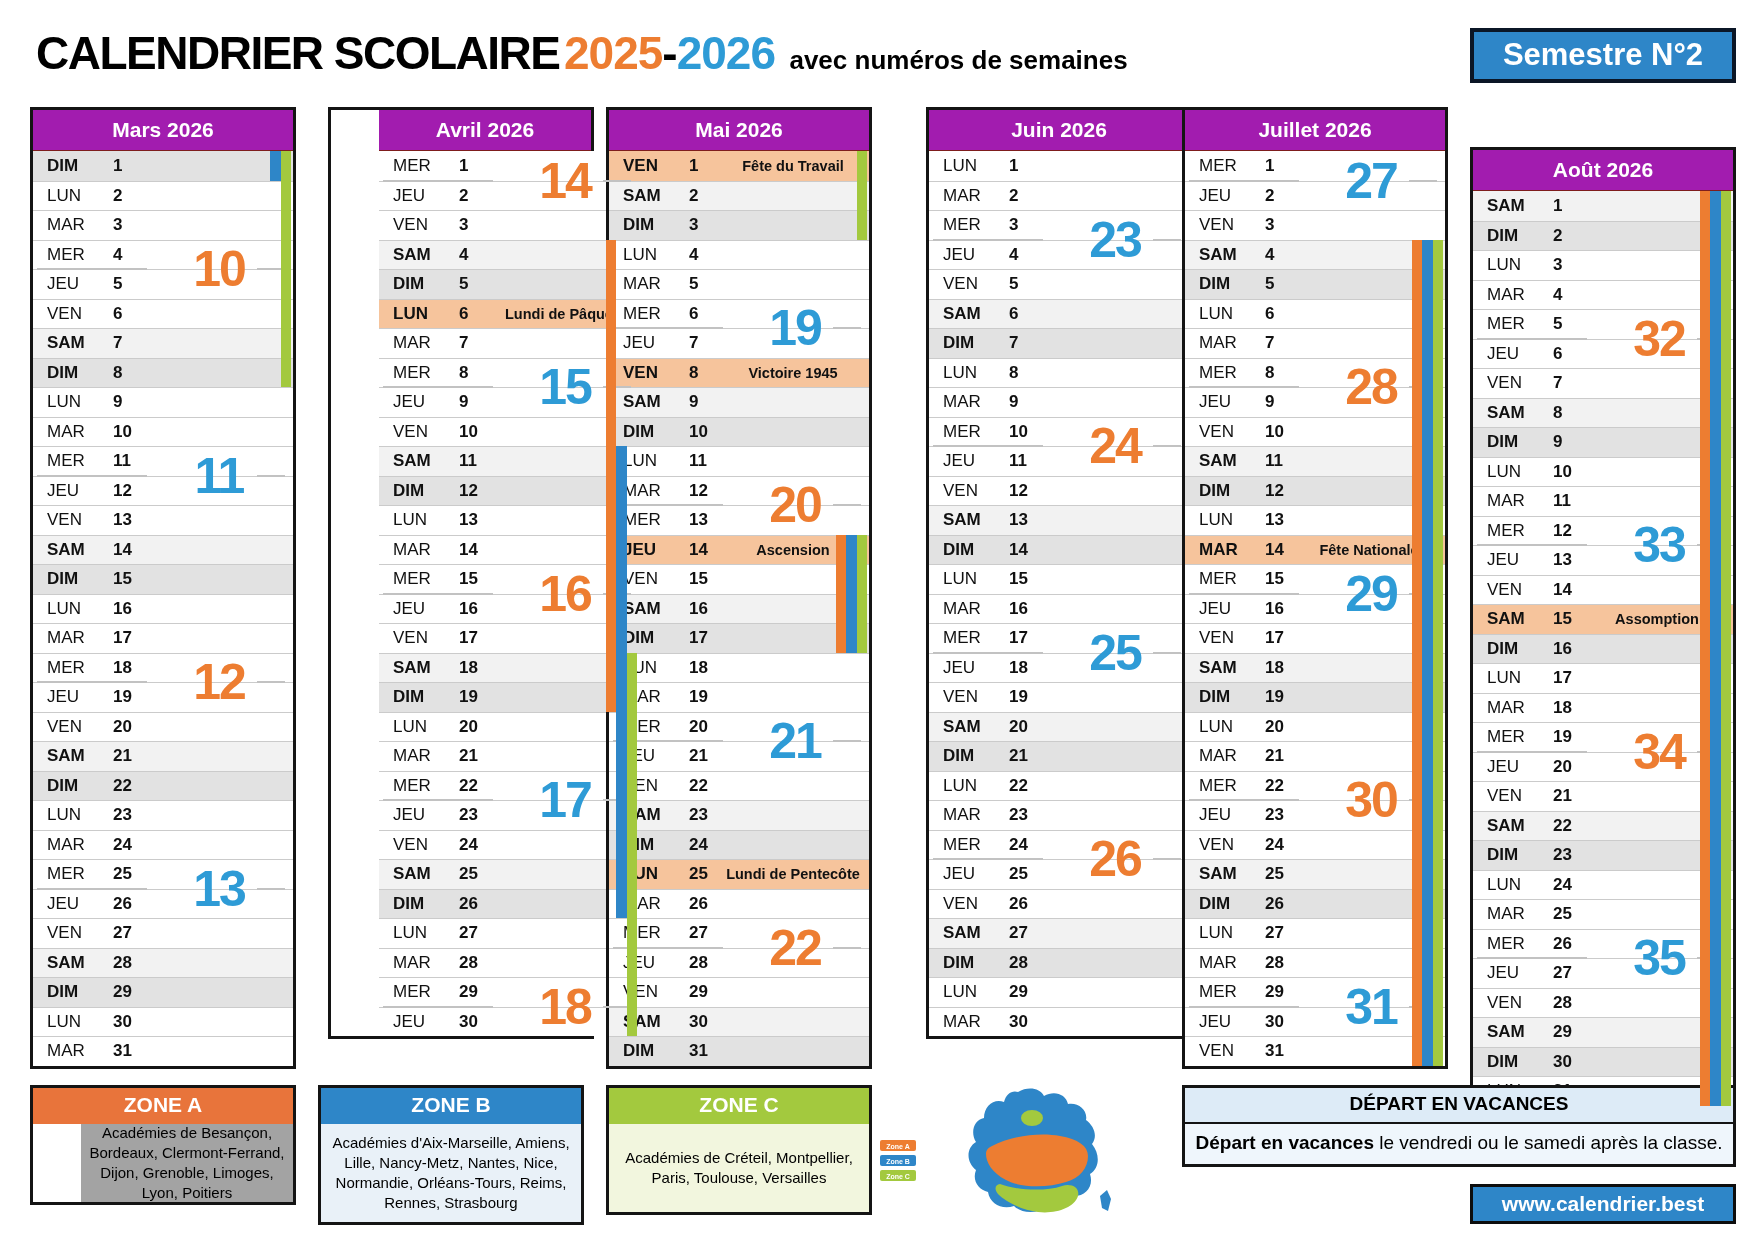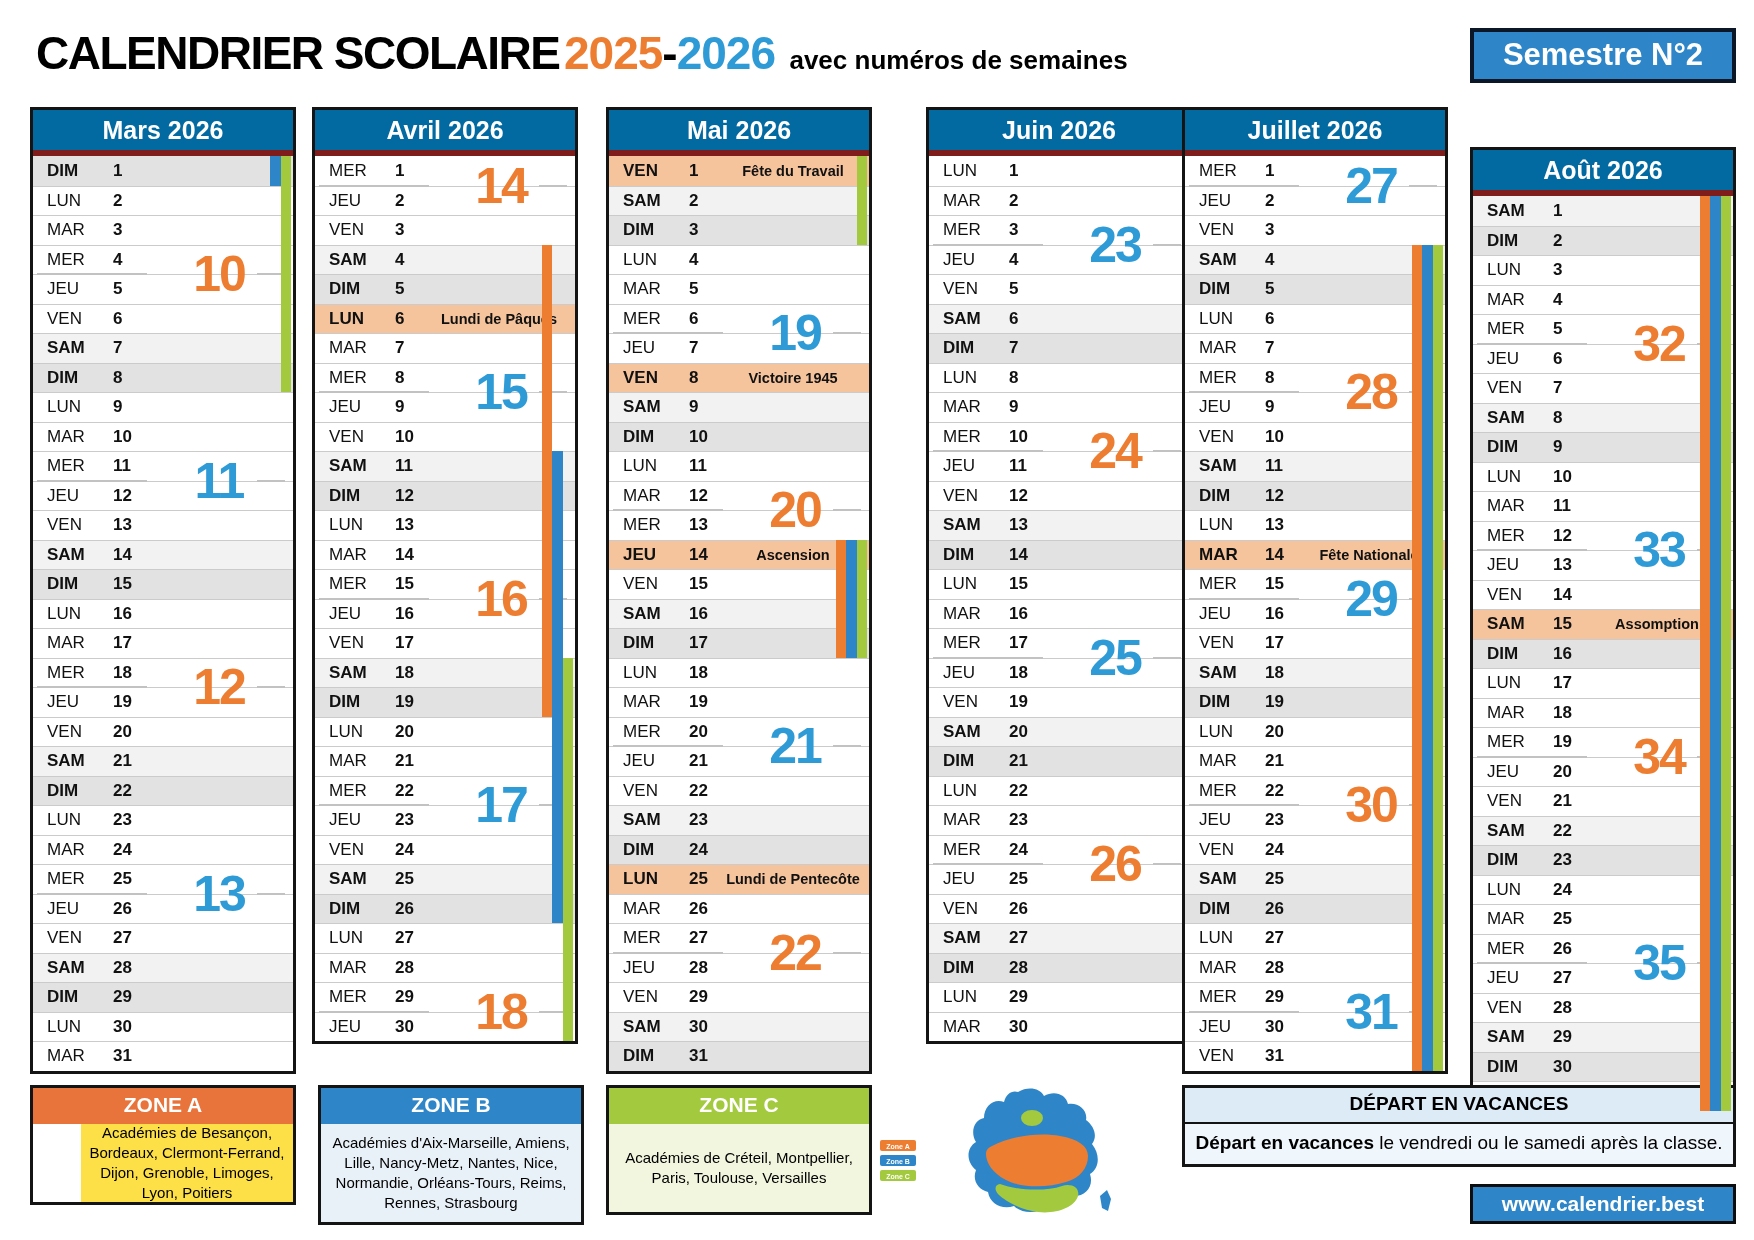--- a/index.html
+++ b/index.html
@@ -13,22 +13,22 @@
   .t-y1{color:#ED7D31;} .t-dash{color:#000;} .t-y2{color:#2E9BD6;}
   .t-sub{font-size:26px;font-weight:bold;color:#000;margin-left:10px;}
   #badge{position:absolute;left:1470px;top:28px;width:266px;height:55px;box-sizing:border-box;
          border:4px solid #0b1626;background:#2E86C8;color:#fff;font-weight:bold;
          font-size:31px;text-align:center;line-height:46px;}
 
   
   #months{position:absolute;left:0;top:107px;width:1754px;}
   .month-col{position:absolute;top:0;width:266px;box-sizing:border-box;
              border:3px solid #141414;background:#fff;}
-  .month-head{height:40px;background:#0369a1;border-bottom:6px solid #7f1d1d;
-              color:#fff;font-weight:bold;font-size:25px;text-align:center;line-height:40px;}
+  .month-head{height:40px;background:#a21caf;border-bottom:1px solid #7f1d1d;
+              color:#fff;font-weight:bold;font-size:21px;text-align:center;line-height:40px;}
   .rows{position:relative;width:260px;}
   .row{position:relative;height:29.5px;box-sizing:border-box;background:#fff;}
   .row.bt{border-top:1.5px solid #CBCBCB;}
   .row.sat{background:#F2F2F2;}
   .row.sun{background:#E2E2E2;}
   .row.holiday{background:#F6C49C;}
   .abbrev{position:absolute;left:14px;top:50%;transform:translateY(-50%);
           font-size:17px;color:#111;}
   .abbrev.b{font-weight:bold;}
   .dnum{position:absolute;left:80px;top:50%;transform:translateY(-50%);
@@ -41,21 +41,21 @@
   .vbar{position:absolute;width:10.5px;z-index:3;}
 
   
   .zone-box{position:absolute;top:1085px;width:266px;box-sizing:border-box;
             border:3px solid #141414;background:#fff;}
   .zone-head{height:36px;text-align:center;color:#fff;font-weight:bold;
              font-size:21px;line-height:34px;}
   .zone-body{padding:4px 8px;font-size:15px;text-align:center;line-height:1.32;color:#000;
              display:flex;align-items:center;justify-content:center;box-sizing:border-box;}
   #zone-a{left:30px;}  #zone-b{left:318px;}  #zone-c{left:606px;}
-  #zone-a .zone-head{background:#E8743B;} #zone-a .zone-body{background:#fde047;height:78px;margin-left:48px;}
+  #zone-a .zone-head{background:#E8743B;} #zone-a .zone-body{background:#a3a3a3;height:78px;margin-left:48px;}
   #zone-b .zone-head{background:#2E86C8;} #zone-b .zone-body{background:#E9F1F8;height:98px;}
   #zone-c .zone-head{background:#A3C93E;} #zone-c .zone-body{background:#F2F6DE;height:88px;}
 
   
   #map{position:absolute;left:878px;top:1080px;width:282px;height:155px;}
 
   
   #depart{position:absolute;left:1182px;top:1085px;width:554px;box-sizing:border-box;
           border:3px solid #141414;}
   .depart-head{height:34px;line-height:32px;background:#DDEBF7;text-align:center;
@@ -214,21 +214,21 @@
         <div class="wline" style="top: 530px; left: 4px; width: 110px;"></div>
         <div class="wline" style="top: 530px; left: 224px; width: 28px;"></div>
         <div class="wnum" style="top: 504px; color: rgb(237, 125, 49);">12</div>
         <div class="wline" style="top: 736.5px; left: 4px; width: 110px;"></div>
         <div class="wline" style="top: 736.5px; left: 224px; width: 28px;"></div>
         <div class="wnum" style="top: 710.5px; color: rgb(46, 155, 214);">13</div>
         <div class="vbar" style="top: 0px; height: 29.5px; right: 12.5px; background: rgb(46, 134, 200);"></div>
         <div class="vbar" style="top: 0px; height: 236px; right: 2px; background: rgb(163, 201, 62);"></div>
       </div>
     </div>
-    <div class="month-col" style="left: 312px;">
+    <div class="month-col" style="left: 328px; padding-left: 48px;">
       <div class="month-head">Avril 2026</div>
       <div class="rows" style="height: 885px;">
         <div class="row">
           <span class="abbrev">MER</span>
           <span class="dnum">1</span>
         </div>
         <div class="row bt">
           <span class="abbrev">JEU</span>
           <span class="dnum">2</span>
         </div>

